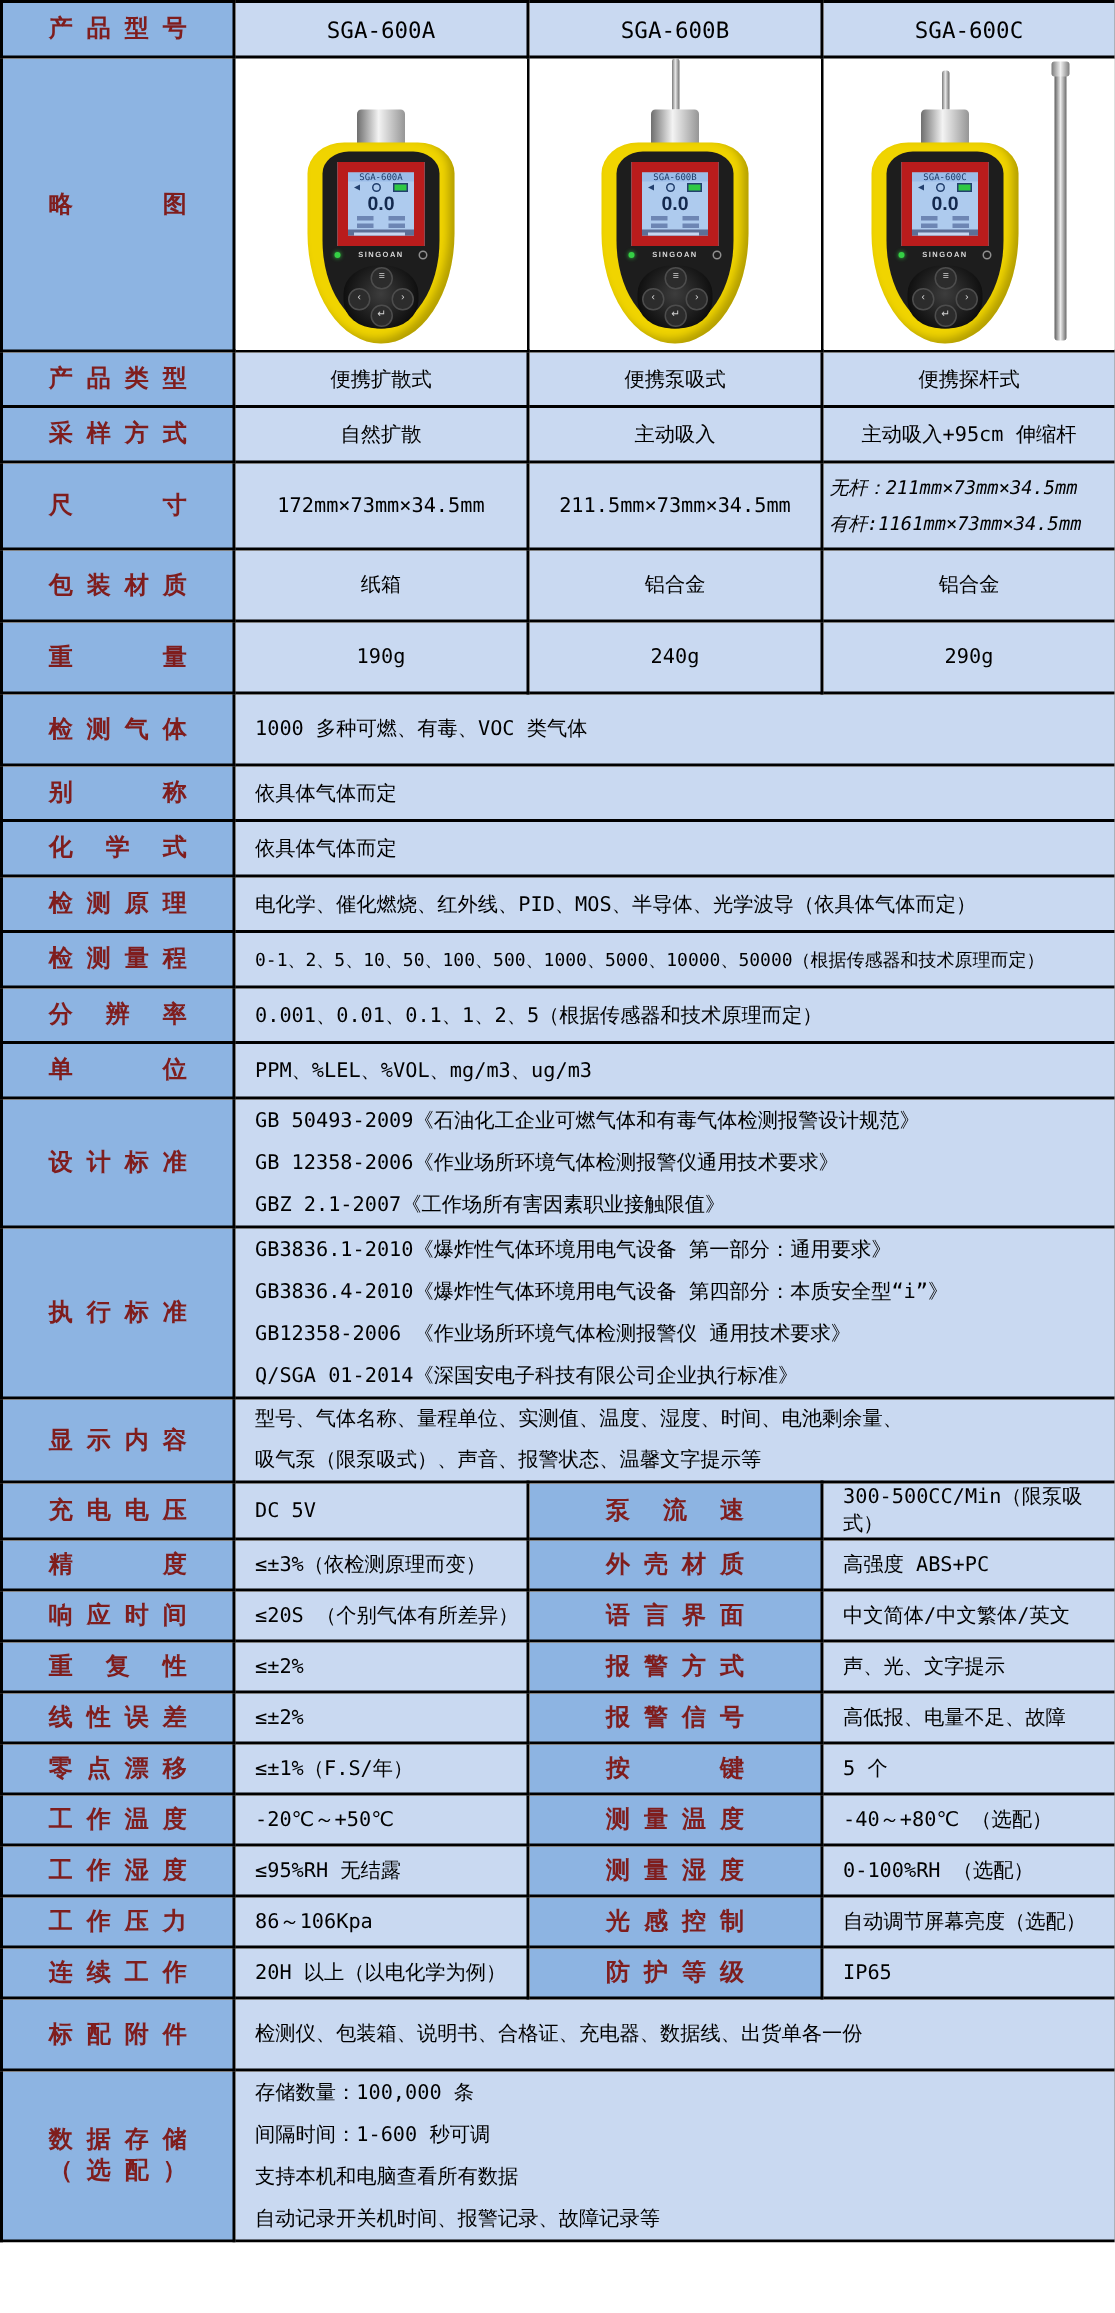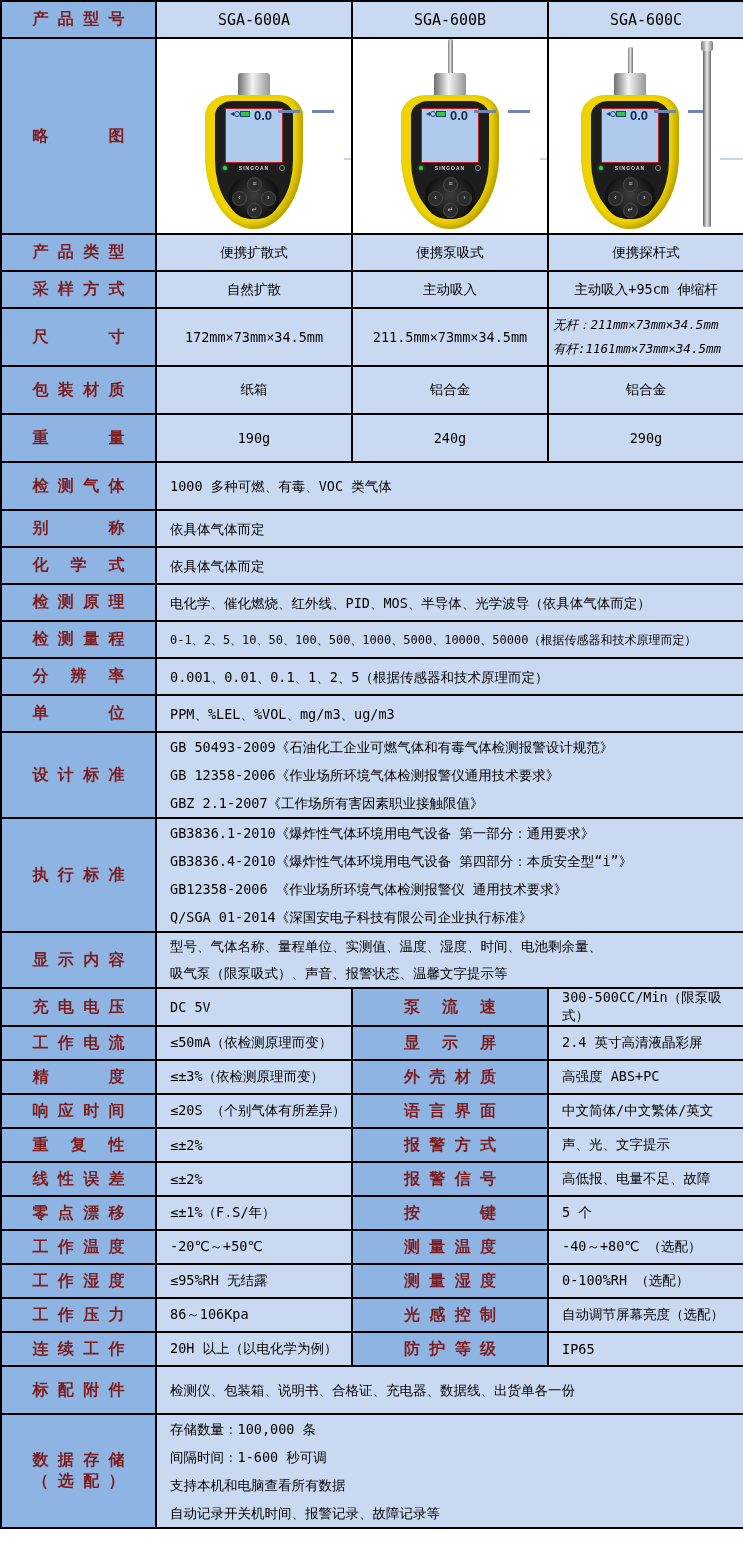--- a/index.html
+++ b/index.html
@@ -28,22 +28,22 @@
   .probe{width:5px;background:linear-gradient(90deg,#7a7a7a,#e6e6e6 45%,#6f6f6f);border-radius:2px 2px 0 0;}
   .dev-b .probe{height:34px;} .dev-c .probe{height:26px;}
   .cap{width:32px;height:23px;background:linear-gradient(90deg,#6e6e6e,#f3f3f3 45%,#969696);border-radius:3px 3px 1px 1px;}
   .dbody{width:98px;height:134px;background:var(--device_yellow,#F0D400);margin-top:-1px;
          border-radius:26px 26px 52px 52px / 22px 22px 78px 78px;
          display:flex;justify-content:center;padding-top:6px;box-sizing:border-box;
          box-shadow:inset -4px -3px 6px rgba(0,0,0,.25);}
   .panel{width:78px;height:118px;background:var(--device_panel,#1D1D1D);
          border-radius:18px 18px 40px 40px / 15px 15px 60px 60px;
          display:flex;flex-direction:column;align-items:center;}
-  .screen{width:58px;height:56px;background:var(--screen_bg,#AECBEE);margin-top:7px;border:1px solid #b91c1c;
-          box-sizing:border-box;display:flex;flex-direction:row;}
+  .screen{width:58px;height:56px;background:var(--screen_bg,#AECBEE);margin-top:7px;border:7px solid #b91c1c;
+          box-sizing:border-box;display:flex;flex-direction:column;}
   .scr-title{font-size:6px;line-height:8px;text-align:center;color:#1e3a66;background:#9cbde8;
              font-family:"DejaVu Sans Mono",monospace;white-space:nowrap;overflow:hidden;}
   .scr-icons{display:flex;justify-content:space-between;align-items:center;padding:1px 4px;height:7px;}
   .ic-vol{width:0;height:0;border-top:2px solid transparent;border-bottom:2px solid transparent;border-right:4px solid #23406e;}
   .ic-fan{width:4px;height:4px;border-radius:50%;border:1px solid #23406e;}
   .ic-batt{width:8px;height:4px;background:var(--battery_green,#2FC944);border:1px solid #23406e;}
   .scr-val{font-size:13px;font-weight:bold;color:var(--screen_text,#13294E);text-align:center;line-height:14px;}
   .scr-row{display:flex;justify-content:space-between;padding:1px 6px;}
   .scr-row i{display:block;width:11px;height:3px;background:#6d86b4;}
   .scr-bar{height:6px;background:#5d6f96;margin-top:auto;position:relative;}
@@ -310,26 +310,20 @@
   </td>
 </tr>
 
 <tr class="r34">
   <td class="lbl"><span class="jl">充电电压</span></td>
   <td class="val lpad">DC 5V</td>
   <td class="lbl"><span class="jl">泵流速</span></td>
   <td class="val lpad">300-500CC/Min（限泵吸式）</td>
 </tr>
 <tr class="r34">
-  <td class="lbl"><span class="jl">工作电流</span></td>
-  <td class="val lpad">≤50mA（依检测原理而变）</td>
-  <td class="lbl"><span class="jl">显示屏</span></td>
-  <td class="val lpad">2.4 英寸高清液晶彩屏</td>
-</tr>
-<tr class="r34">
   <td class="lbl"><span class="jl">精度</span></td>
   <td class="val lpad">≤±3%（依检测原理而变）</td>
   <td class="lbl"><span class="jl">外壳材质</span></td>
   <td class="val lpad">高强度 ABS+PC</td>
 </tr>
 <tr class="r34">
   <td class="lbl"><span class="jl">响应时间</span></td>
   <td class="val lpad">≤20S （个别气体有所差异）</td>
   <td class="lbl"><span class="jl">语言界面</span></td>
   <td class="val lpad">中文简体/中文繁体/英文</td>

